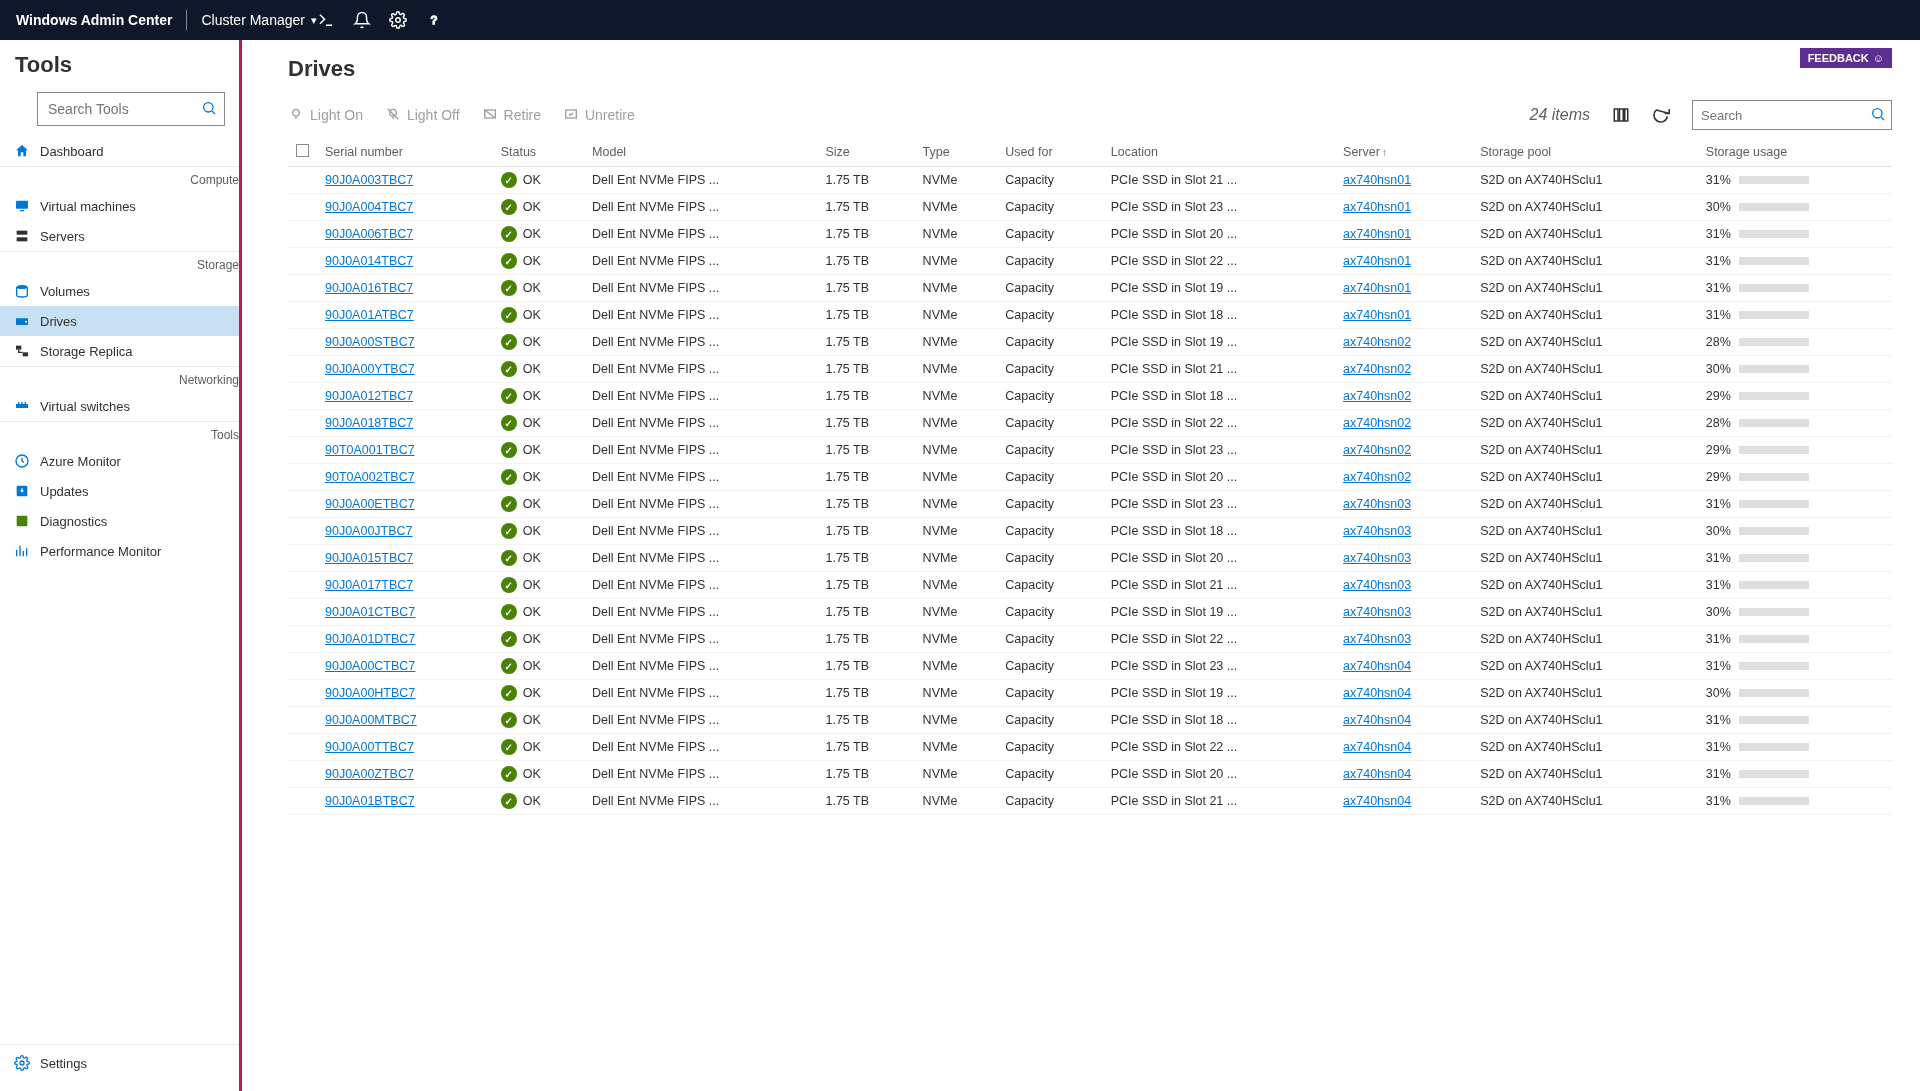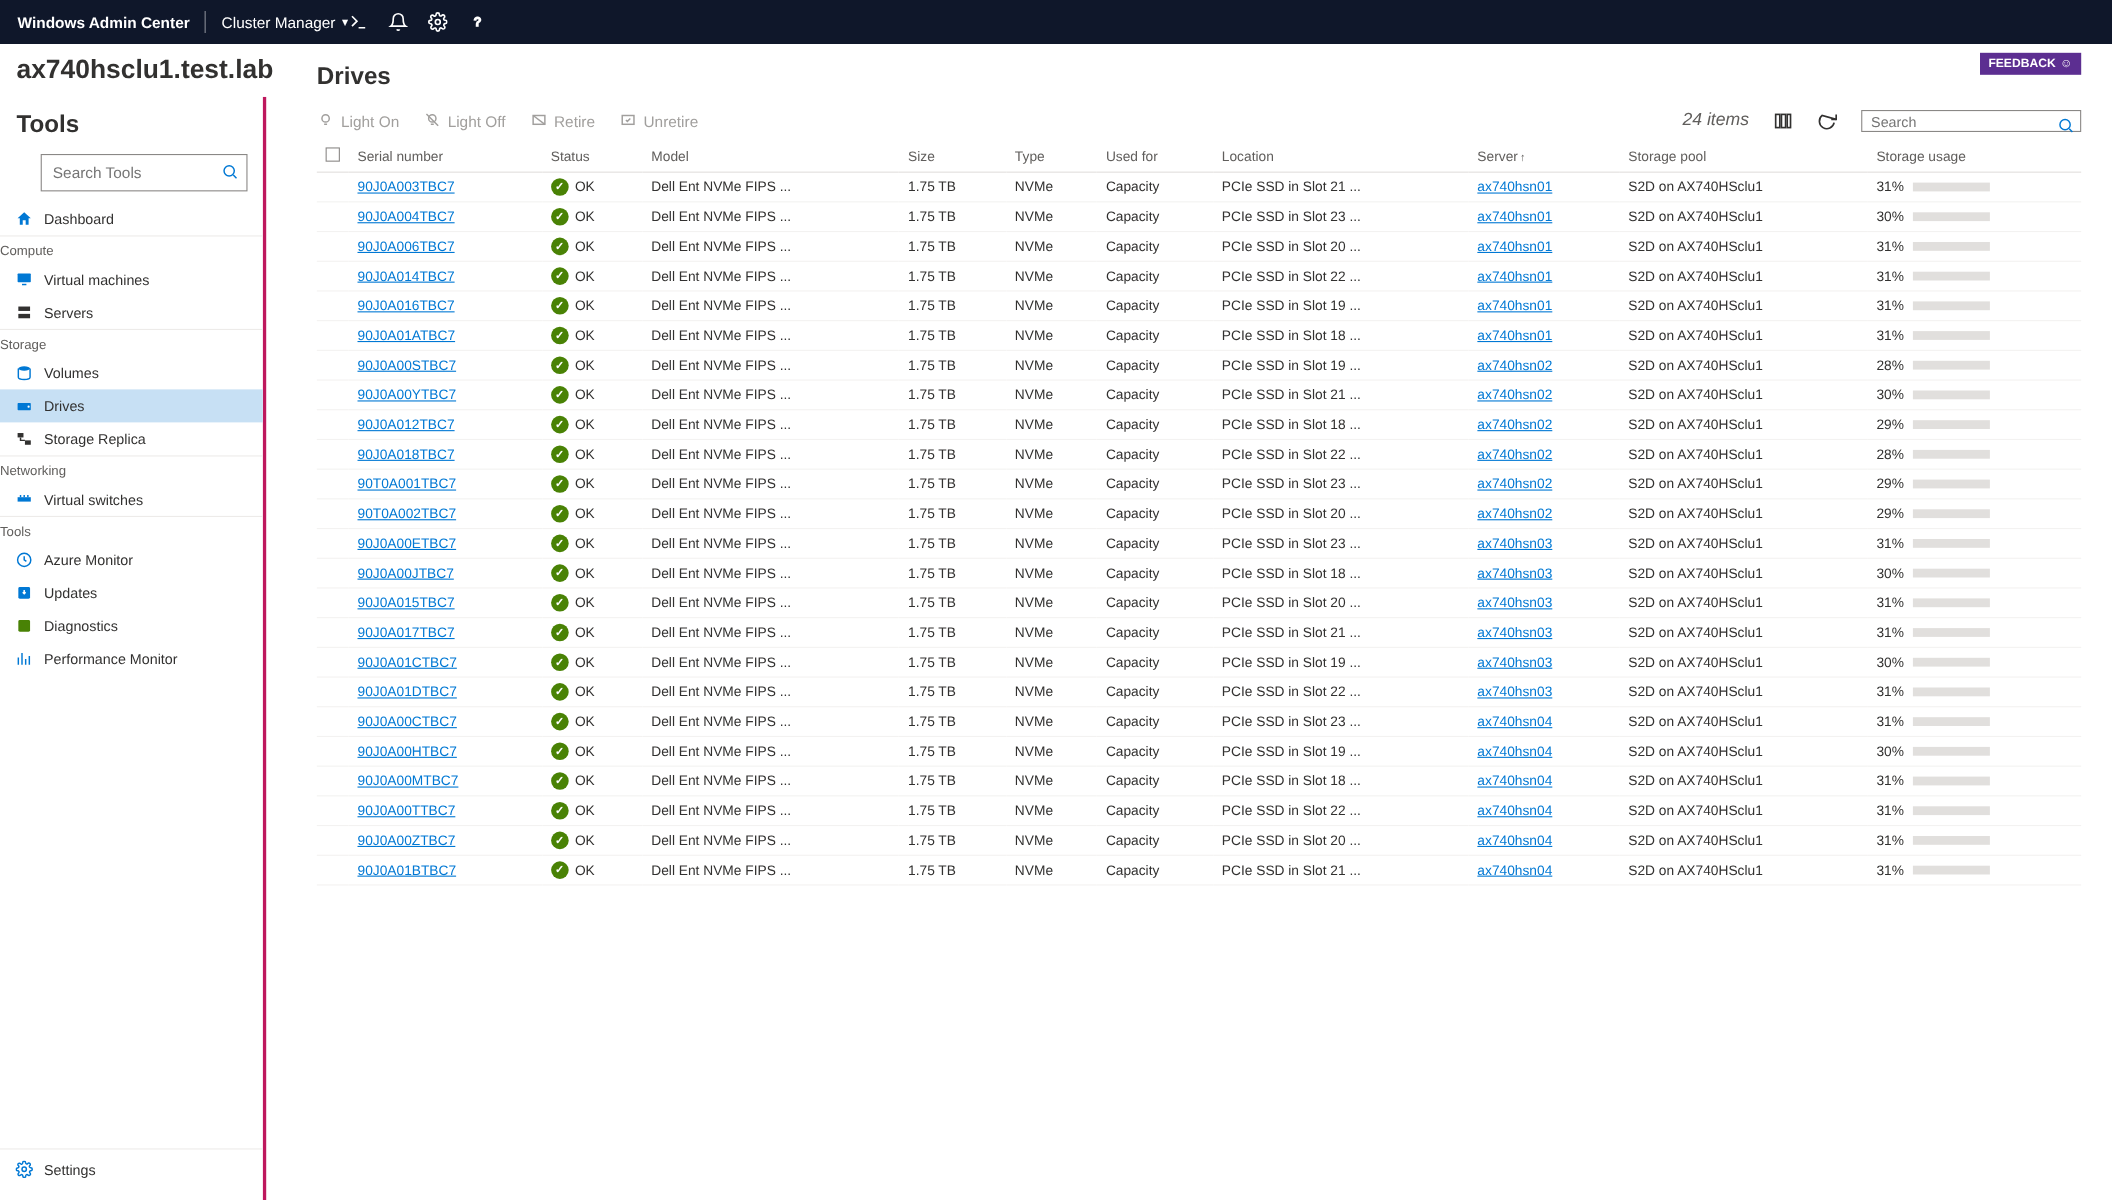--- a/index.html
+++ b/index.html
@@ -28,42 +28,42 @@
   
   
   .sidebar { width: 242px; border-right: 3px solid #be185d; display: flex; flex-direction: column; padding:0 0 10px 0;}
   .left-col { display:flex; flex-direction:column; width:260px;}
   .tools-head { display: flex; justify-content: space-between; align-items: center; padding: 12px 16px 8px 15px; }
   .tools-title { font-size: 22px; font-weight: 600; }
   .search-wrap { margin: 6px 14px 10px; position: relative; padding-left: 23px; }
   .search-input { width: 100%; height: 34px; border: 1px solid #8a8886; padding: 0 30px 0 10px; font-size: 14px; color:#605e5c;}
   .search-icon-sm { position: absolute; right: 8px; top: 8px; color:#0078d4;}
   .nav { flex:1; overflow:auto;}
-  .nav-group-label { font-size: 12px; color:#605e5c; text-align:left; padding:6px 0 4px; border-top:1px solid #edebe9;}
+  .nav-group-label { font-size: 12px; color:#605e5c; text-align:right; padding:6px 0 4px; border-top:1px solid #edebe9;}
   .nav-item { display:flex; align-items:center; gap:10px; padding:7px 14px; cursor:pointer; font-size:13px;}
   .nav-item.active { background:#c7e0f4; }
   .nav-icon { width:16px; height:16px; display:inline-flex; align-items:center; justify-content:center;}
   .settings-row { display:flex; align-items:center; gap:10px; padding:10px 14px; border-top:1px solid #edebe9; cursor:pointer;}
   
   
   .content { flex:1; padding:12px 28px 0 28px; overflow:auto; position:relative;}
   .page-title { font-size:22px; font-weight:600; margin:4px 0 14px;}
   .feedback { position:absolute; right:28px; top:8px; background:#5c2e91; color:#fff; font-size:11px; font-weight:600; padding:4px 8px; cursor:pointer; display:flex; align-items:center; gap:4px;}
   .tabs { display:flex; gap:22px; border-bottom:1px solid #e1dfdd; margin-bottom:10px;}
   .tab { padding:6px 0 10px; font-size:14px; cursor:pointer; color:#0078d4;}
   .tab.active { color:#323130; font-weight:600; border-bottom:2px solid #323130; margin-bottom:-1px;}
   
   
   .toolbar { display:flex; align-items:center; gap:22px; padding:4px 0 8px;}
   .tb-left{ display:flex; gap:22px; align-items:center;}
   .tb-action { display:flex; align-items:center; gap:6px; color:#a19f9d; cursor:default; font-size:14px;}
   .tb-spacer{flex:1;}
   .item-count{ color:#605e5c; font-style:italic; font-size:16px;}
   .tb-icon-btn{ width:18px;height:18px;cursor:pointer; color:#323130;}
-  .search-box { width:200px; height:20px; border:1px solid #8a8886; padding:0 28px 0 8px; font-size:13px;}
+  .search-box { width:200px; height:30px; border:1px solid #8a8886; padding:0 28px 0 8px; font-size:13px;}
   .searchwrap2{position:relative;}
   .searchwrap2 .sicon{position:absolute; right:6px; top:6px; color:#0078d4;}
   
   
   table.grid { width:100%; border-collapse:collapse; font-size:12.5px;}
   .grid th { text-align:left; font-weight:400; color:#605e5c; padding:6px 8px; border-bottom:1px solid #e1dfdd; white-space:nowrap;}
   .grid td { padding:5px 8px; border-bottom:1px solid #f3f2f1; white-space:nowrap;}
   .grid th.chk,.grid td.chk{width:20px;}
   .chkbox{width:13px;height:13px;border:1px solid #8a8886;display:inline-block;}
   .serial-link{ color:#0078d4; text-decoration:underline; cursor:pointer;}
@@ -111,23 +111,20 @@
           <circle cx="12" cy="12" r="10" stroke="none"></circle>
           <text x="12" y="17" text-anchor="middle" font-size="15" fill="currentColor">?</text>
         </svg>
       </span>
   </div>
 </div>
 
 <div class="shell">
 
   <div class="left-col">
-    <div class="cluster-header">
-      <div class="cluster-name">ax740hsclu1.test.lab</div>
-    </div>
     <div class="below-header">
       <div class="sidebar">
         <div class="tools-head">
           <span class="tools-title">Tools</span>
 
         </div>
         <div class="search-wrap">
           <input class="search-input" placeholder="Search Tools" style="">
           <span class="search-icon-sm">
             <svg width="16" height="16" viewBox="0 0 24 24" fill="none" stroke="currentColor" stroke-width="2">

